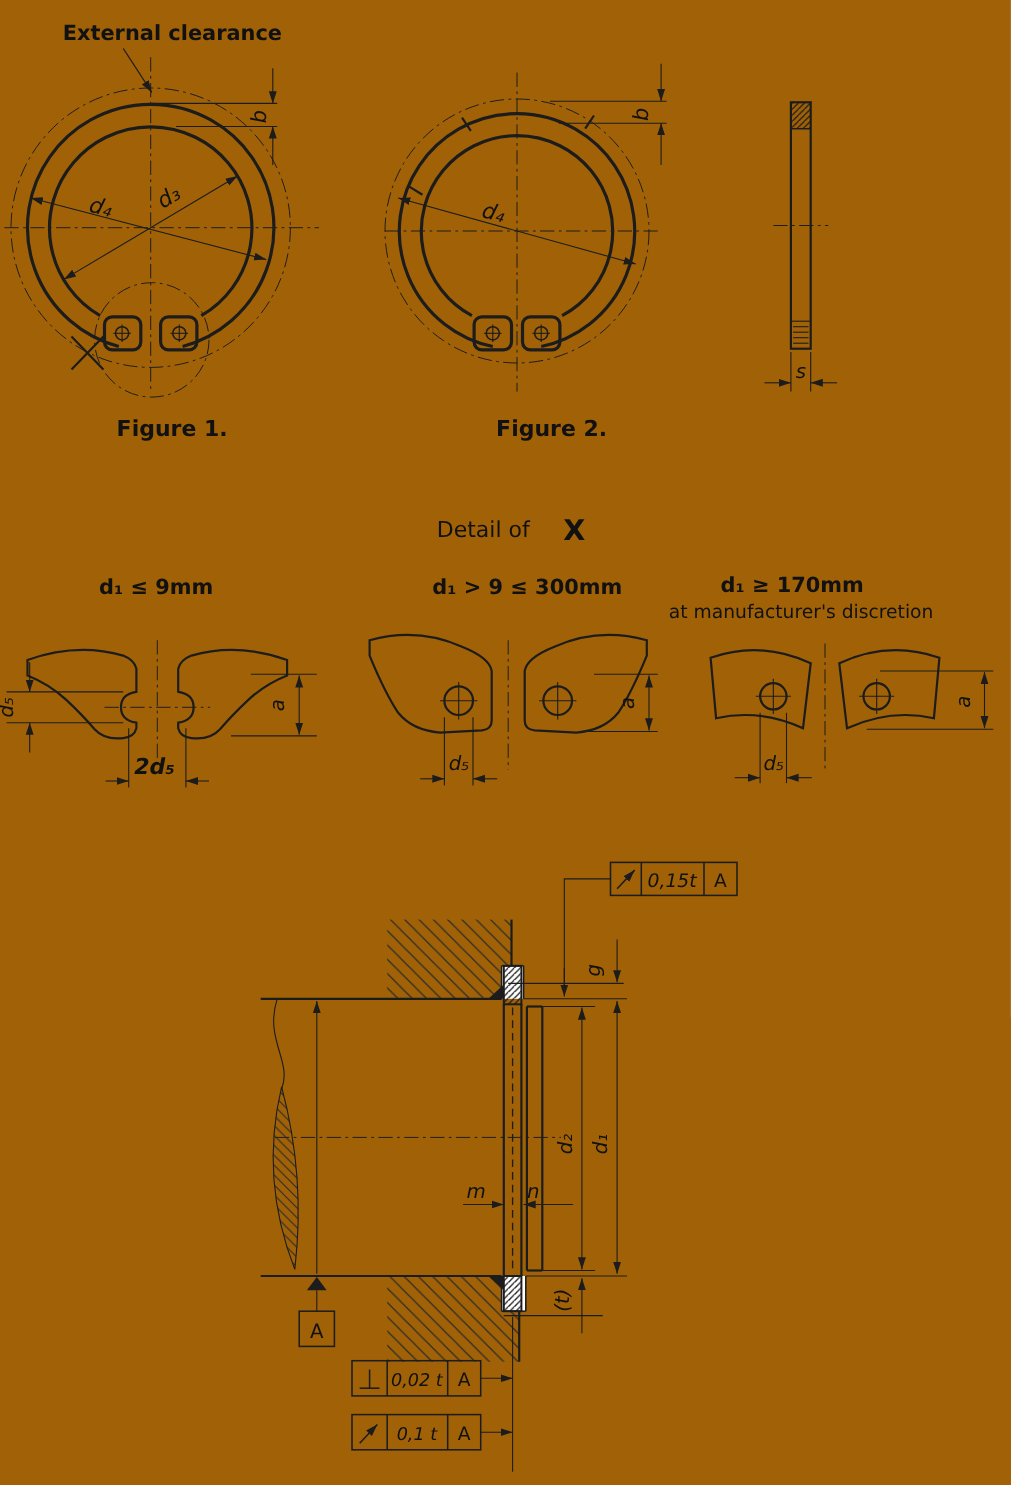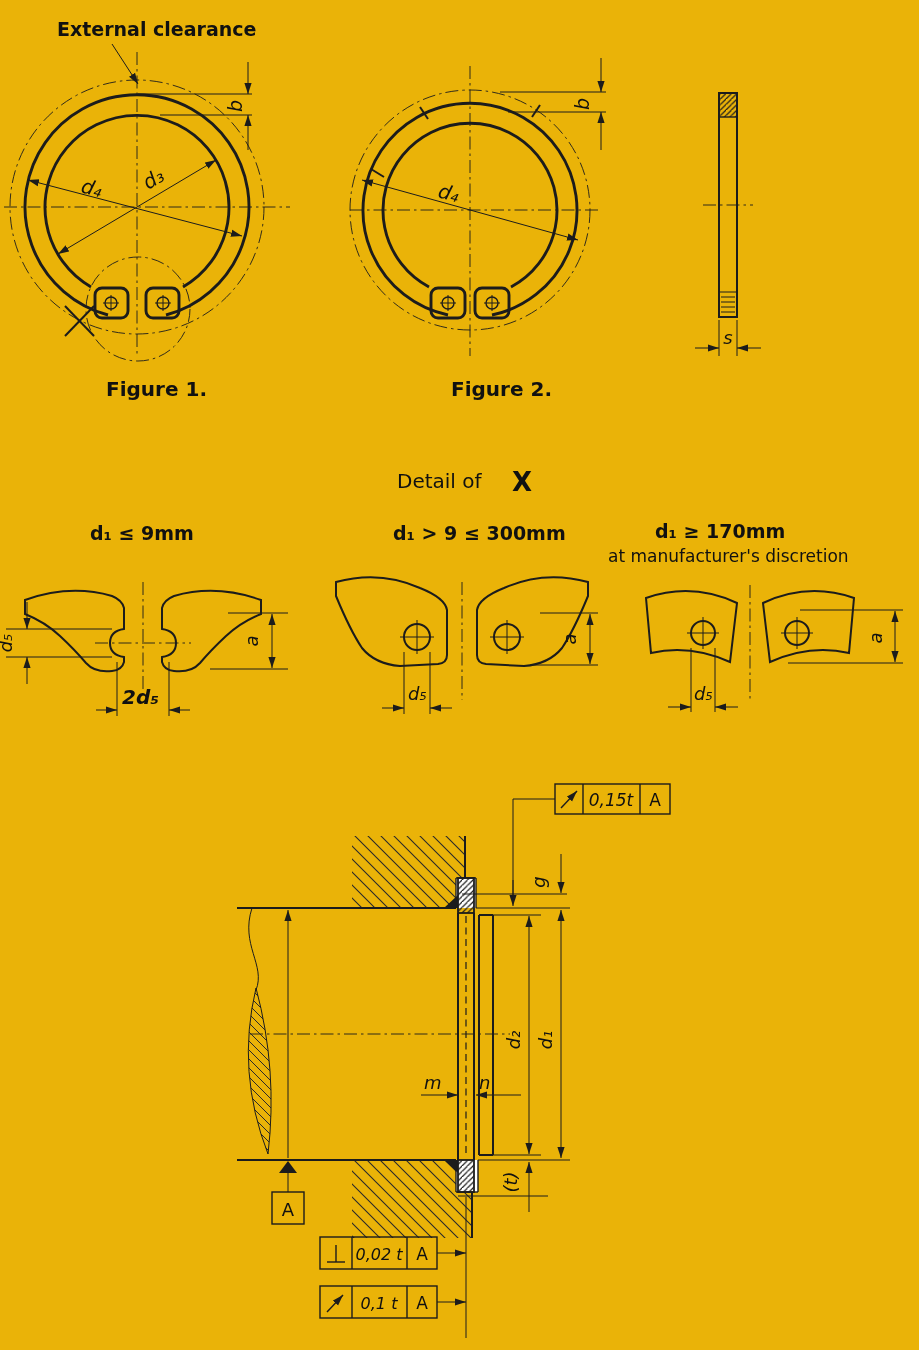--- a/index.html
+++ b/index.html
@@ -1,16 +1,16 @@
 <!DOCTYPE html>
 <html><head>
 <meta charset="utf-8">
 <style>
   html,body{margin:0;padding:0;background:#ffffff;}
-  .page{position:relative;width:919px;height:1350px;background:#eab308;overflow:hidden;}
+  .page{position:relative;width:919px;height:1350px;background:#a16207;overflow:hidden;}
   svg{display:block;}
   
   .s1{stroke:#1c1c1c;stroke-width:1;fill:none;}
   .s15{stroke:#1c1c1c;stroke-width:1.4;fill:none;}
   .s2{stroke:#1c1c1c;stroke-width:2;fill:none;}
   .s3{stroke:#1c1c1c;stroke-width:2.9;fill:none;}
   .cl{stroke:#1c1c1c;stroke-width:0.9;fill:none;stroke-dasharray:13 4 2.5 4;}
   .dsh{stroke:#1c1c1c;stroke-width:1.2;fill:none;stroke-dasharray:7 4.5;}
   .blk{fill:#1c1c1c;stroke:none;}
   .wht{fill:#ffffff;stroke:none;}

